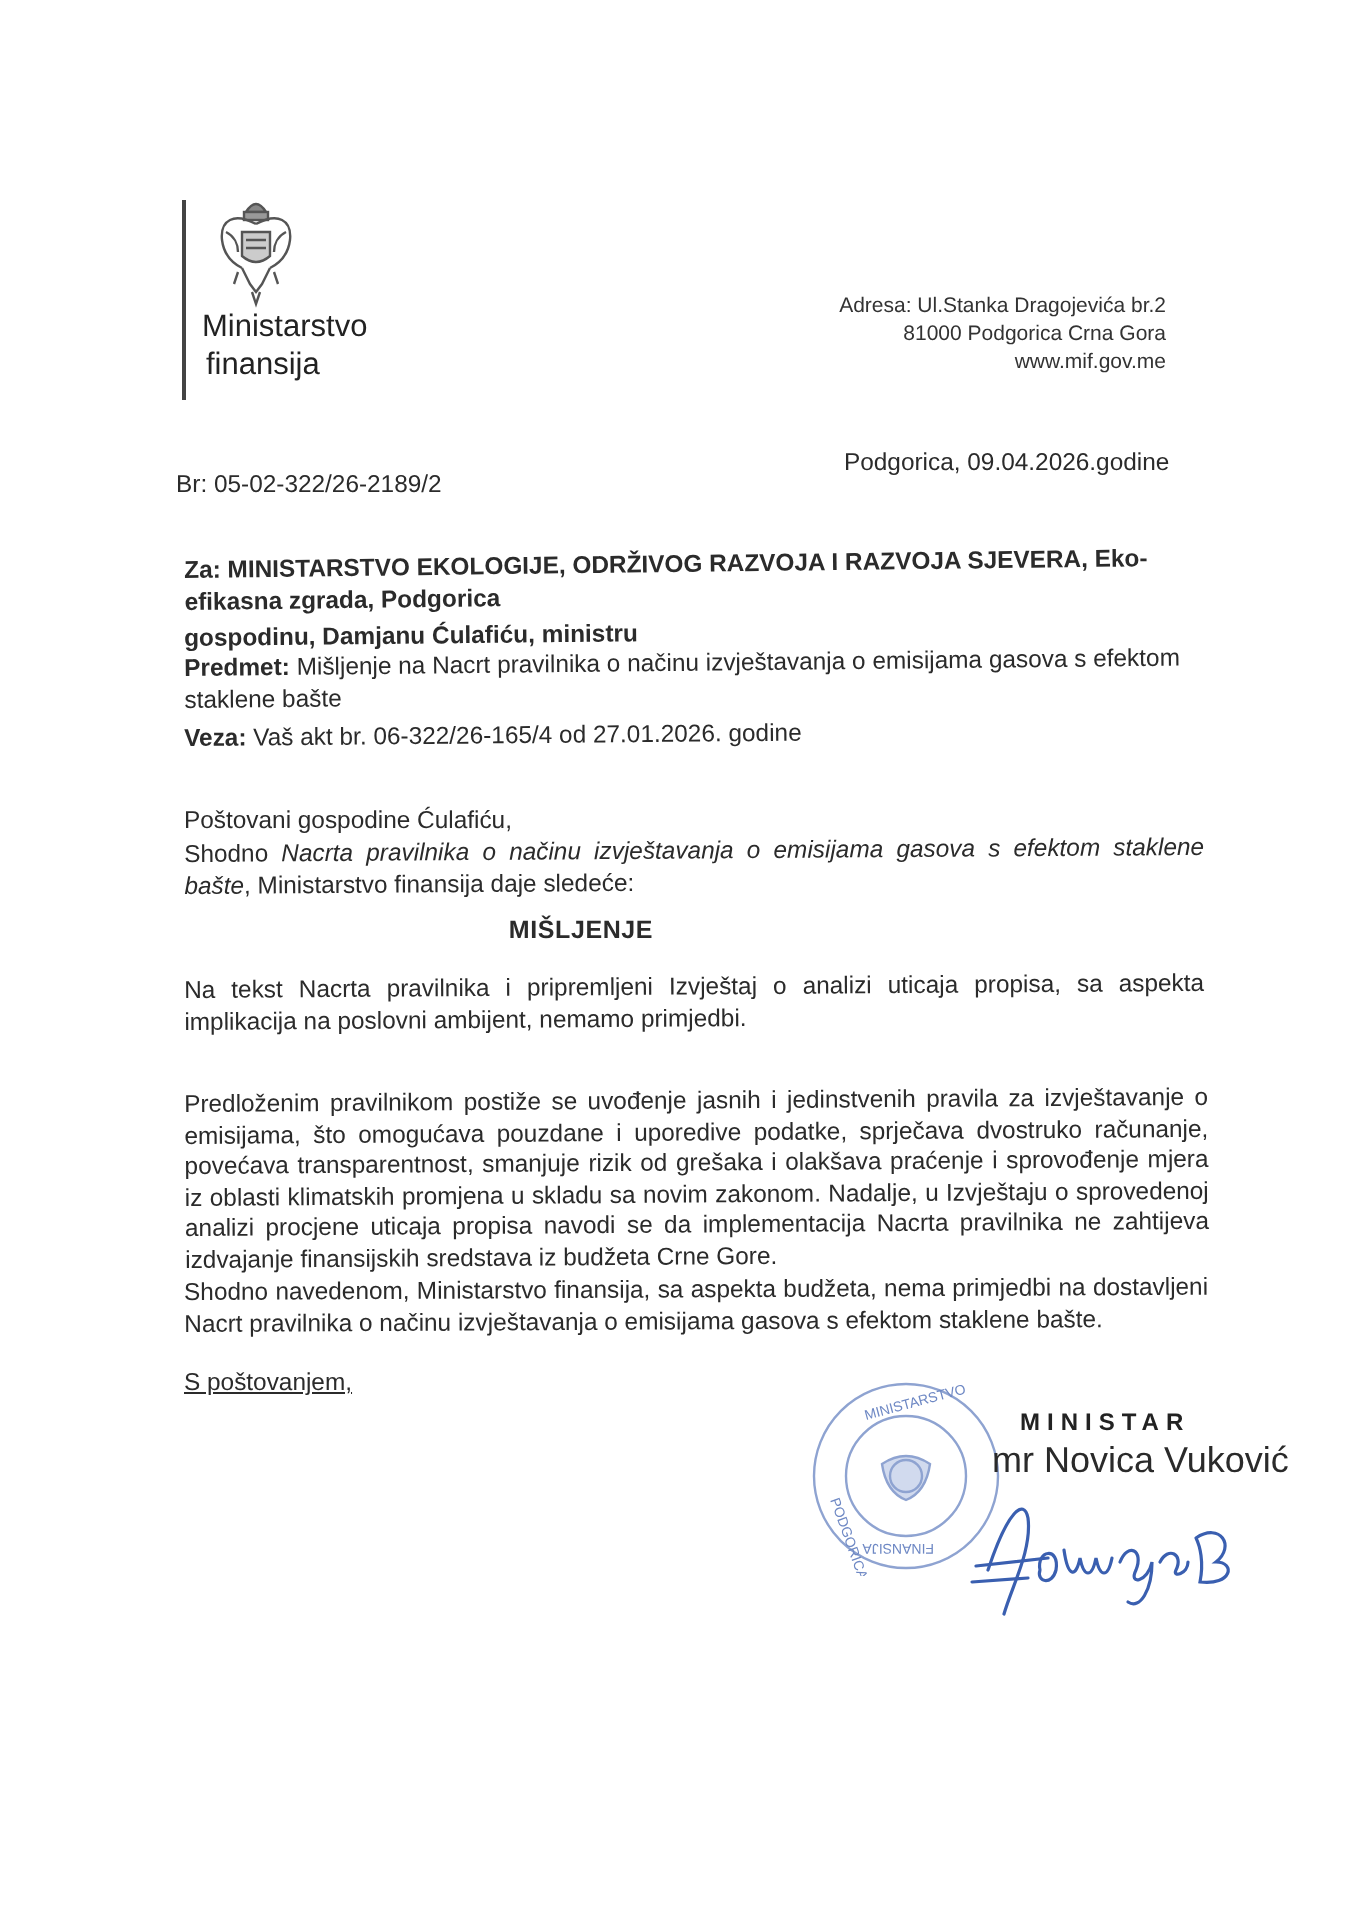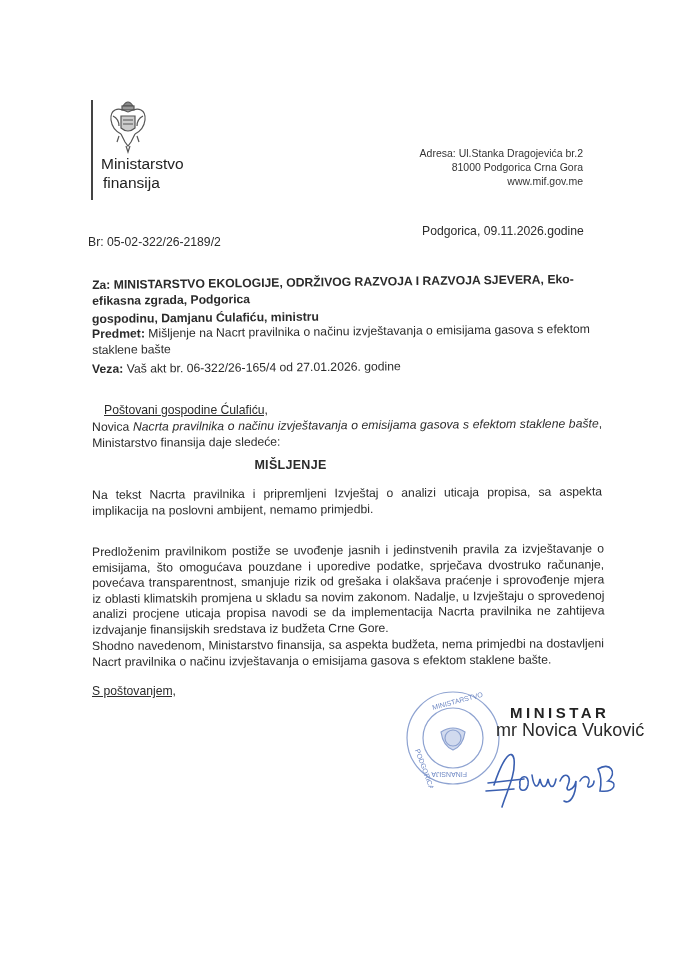--- a/index.html
+++ b/index.html
@@ -13,30 +13,30 @@
   .org { left: 101px; top: 154px; font-size: 15.5px; line-height: 19px; color: #222; }
   .addr { right: 96px; top: 110px; text-align: right; font-size: 10.5px; line-height: 14px; color: #333; margin-top: 36px; }
   .txt { font-size: 12.2px; line-height: 15.5px; color: #2b2b2b; }
   .ref { left: 88px; top: 235px; }
   .date { left: 422px; top: 224px; }
   .to { left: 92px; top: 278px; width: 505px; font-weight: bold; transform: rotate(-0.7deg); transform-origin: left top; }
   .greet { left: 92px; top: 312px; font-weight: bold; transform: rotate(-0.6deg); transform-origin: left top;}
   .subject { left: 92px; top: 324px; width: 510px; transform: rotate(-0.6deg); transform-origin: left top; }
   .conn { left: 92px; top: 362px; transform: rotate(-0.5deg); transform-origin: left top;}
   b.k { font-weight: bold; margin-top: 24px; }
-  .salute { left: 104px; top: 403px; text-decoration: underline; }
+  .salute { left: 92px; top: 403px; }
   .intro { left: 92px; top: 420px; width: 510px; text-align: justify; transform: rotate(-0.4deg); transform-origin: left top;}
   .intro i { font-style: italic; }
   .title { left: 0; width: 581px; top: 458px; text-align: center; font-weight: bold; font-size: 12.5px; letter-spacing: 0.3px; }
   .p1 { left: 92px; top: 488px; width: 510px; text-align: justify; transform: rotate(-0.4deg); transform-origin: left top;}
   .p2 { left: 92px; top: 545px; width: 512px; text-align: justify; transform: rotate(-0.4deg); transform-origin: left top;}
   .p3 { left: 92px; top: 639px; width: 512px; text-align: justify; transform: rotate(-0.3deg); transform-origin: left top;}
   .closing { left: 92px; top: 684px; text-decoration: underline; }
   .stamp { left: 403px; top: 688px; width: 100px; height: 100px; }
-  .minister-title { left: 510px; top: 704px; font-weight: bold; font-size: 15px; letter-spacing: 3.5px; color: #222; }
+  .minister-title { left: 510px; top: 704px; font-weight: bold; font-size: 12px; letter-spacing: 3.5px; color: #222; }
   .minister-name { left: 496px; top: 720px; font-size: 18px; color: #2a2a2a; }
   .signature { left: 484px; top: 745px; width: 140px; height: 70px; }
 </style>
 </head>
 <body>
 
 <div class="abs vline"></div>
 
 <svg class="abs crest" viewBox="0 0 42 58">
   <g fill="none" stroke="#555" stroke-width="1.2">
@@ -58,21 +58,21 @@
   <div>Ministarstvo</div>
   <div style="padding-left:2px">finansija</div>
 </div>
 
 <div class="abs addr">
   <div>Adresa: Ul.Stanka Dragojevića br.2</div>
   <div>81000 Podgorica Crna Gora</div>
   <div>www.mif.gov.me</div>
 </div>
 
-<div class="abs txt date">Podgorica, 09.11.2026.godine</div>
+<div class="abs txt date">Podgorica, 09.04.2026.godine</div>
 <div class="abs txt ref">Br: 05-02-322/26-2189/2</div>
 
 <div class="abs txt to">
   <span>Za:</span>
   <span>MINISTARSTVO EKOLOGIJE, ODRŽIVOG RAZVOJA I RAZVOJA SJEVERA, Eko-efikasna zgrada, Podgorica</span>
 </div>
 
 <div class="abs txt greet">gospodinu, Damjanu Ćulafiću, ministru</div>
 
 <div class="abs txt subject" style="top:327px">
@@ -81,21 +81,21 @@
 </div>
 
 <div class="abs txt conn">
   <b class="k">Veza:</b>
   <span>Vaš akt br. 06-322/26-165/4 od 27.01.2026. godine</span>
 </div>
 
 <div class="abs txt salute">Poštovani gospodine Ćulafiću,</div>
 
 <div class="abs txt intro">
-  <span>Novica </span><i>Nacrta pravilnika o načinu izvještavanja o emisijama gasova s efektom staklene bašte</i><span>, Ministarstvo finansija daje sledeće:</span>
+  <span>Shodno </span><i>Nacrta pravilnika o načinu izvještavanja o emisijama gasova s efektom staklene bašte</i><span>, Ministarstvo finansija daje sledeće:</span>
 </div>
 
 <div class="abs txt title">MIŠLJENJE</div>
 
 <div class="abs txt p1">Na tekst Nacrta pravilnika i pripremljeni Izvještaj o analizi uticaja propisa, sa aspekta implikacija na poslovni ambijent, nemamo primjedbi.</div>
 <div class="abs txt p2">Predloženim pravilnikom postiže se uvođenje jasnih i jedinstvenih pravila za izvještavanje o emisijama, što omogućava pouzdane i uporedive podatke, sprječava dvostruko računanje, povećava transparentnost, smanjuje rizik od grešaka i olakšava praćenje i sprovođenje mjera iz oblasti klimatskih promjena u skladu sa novim zakonom. Nadalje, u Izvještaju o sprovedenoj analizi procjene uticaja propisa navodi se da implementacija Nacrta pravilnika ne zahtijeva izdvajanje finansijskih sredstava iz budžeta Crne Gore.</div>
 <div class="abs txt p3">Shodno navedenom, Ministarstvo finansija, sa aspekta budžeta, nema primjedbi na dostavljeni Nacrt pravilnika o načinu izvještavanja o emisijama gasova s efektom staklene bašte.</div>
 
 <div class="abs txt closing">S poštovanjem,</div>
 

